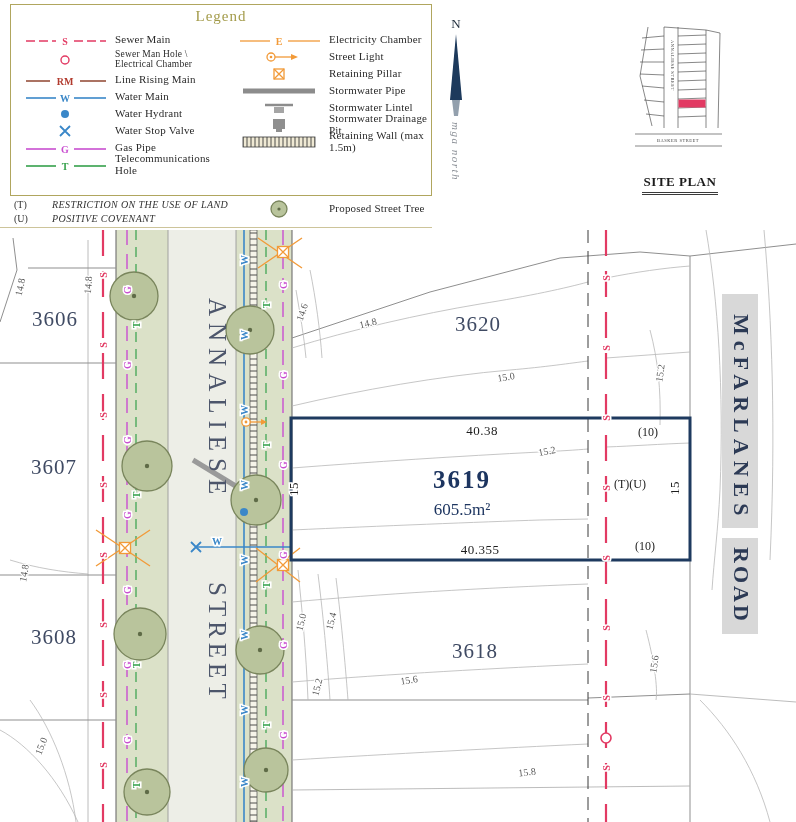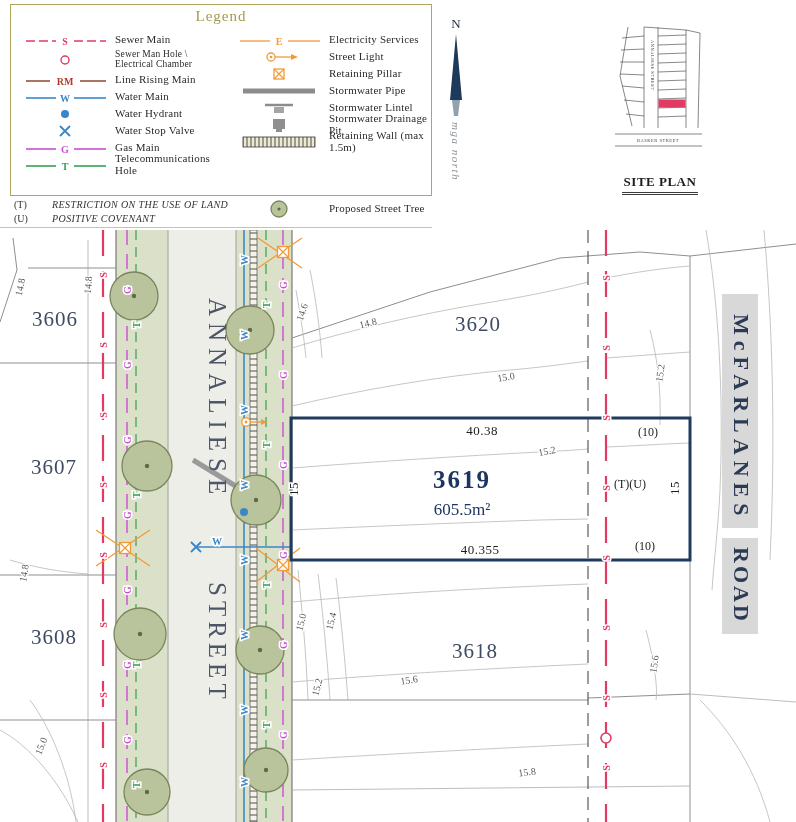--- a/index.html
+++ b/index.html
@@ -38,21 +38,21 @@
   .ntext{font-size:10px;color:#333;letter-spacing:.4px;font-style:italic;}
   .tanline{position:absolute;left:0;top:227px;width:432px;border-top:1px solid #cdc49a;}
 
   
   .north{position:absolute;left:440px;top:16px;width:32px;display:flex;flex-direction:column;align-items:center;}
   .north .n{font-size:13px;color:#23303f;}
   .north .cap{writing-mode:vertical-rl;font-style:italic;font-size:11px;color:#8a8f96;
     letter-spacing:1.5px;height:82px;margin-top:4px;}
 
   
-  .siteplan{position:absolute;left:608px;top:24px;width:104px;text-align:center;}
+  .siteplan{position:absolute;left:628px;top:24px;width:104px;text-align:center;}
   .sp line,.sp polyline,.sp path{stroke:#555;stroke-width:.7;fill:none;}
   .sp .tiny{font:4.5px "Liberation Serif",serif;fill:#444;letter-spacing:.5px;stroke:none;}
   .sp-title{display:inline-block;margin-top:6px;font-weight:bold;font-size:13px;color:#1c1c1c;
     letter-spacing:.5px;border-bottom:3px double #3a3a3a;padding:0 2px 2px;}
 
   
   .plan{position:absolute;left:0;top:230px;}
   .vergeRect{fill:var(--c-verge,#dbe1c8);}
   .roadRect{fill:var(--c-road,#edeee7);}
   .edge{stroke:#6e6e6e;stroke-width:1.1;fill:none;}
@@ -160,40 +160,40 @@
         <path d="M37,3 L47,13 M37,13 L47,3" stroke="var(--c-water,#3a87c8)" stroke-width="1.8" fill="none"></path>
       </svg>
       <span class="lab">Water Stop Valve</span>
     </div>
     <div class="lrow">
       <svg class="sym" viewBox="0 0 86 16">
         <line class="lgl ga" x1="3" y1="9" x2="33" y2="9"></line>
             <line class="lgl ga" x1="51" y1="9" x2="83" y2="9"></line>
         <text class="lgt gat" x="42" y="12.5">G</text>
       </svg>
-      <span class="lab">Gas Main</span>
+      <span class="lab">Gas Pipe</span>
     </div>
     <div class="lrow">
       <svg class="sym" viewBox="0 0 86 16">
         <line class="lgl te" x1="3" y1="9" x2="33" y2="9"></line>
             <line class="lgl te" x1="51" y1="9" x2="83" y2="9"></line>
         <text class="lgt tet" x="42" y="12.5">T</text>
       </svg>
       <span class="lab">Telecommunications Hole</span>
     </div>
   </div>
 
   <div class="rcol">
     <div class="lrow">
       <svg class="sym" viewBox="0 0 86 16">
         <line class="lgl el" x1="3" y1="9" x2="33" y2="9"></line>
             <line class="lgl el" x1="51" y1="9" x2="83" y2="9"></line>
         <text class="lgt elt" x="42" y="12.5">E</text>
       </svg>
-      <span class="lab">Electricity Services</span>
+      <span class="lab">Electricity Chamber</span>
     </div>
     <div class="lrow">
       <svg class="sym osym" viewBox="0 0 86 16">
         <circle class="ring" cx="34" cy="8" r="4"></circle>
             <circle class="dot" cx="34" cy="8" r="1.3"></circle>
         <line x1="38" y1="8" x2="54" y2="8"></line>
             <polygon points="54,5 61,8 54,11"></polygon>
       </svg>
       <span class="lab">Street Light</span>
     </div>

